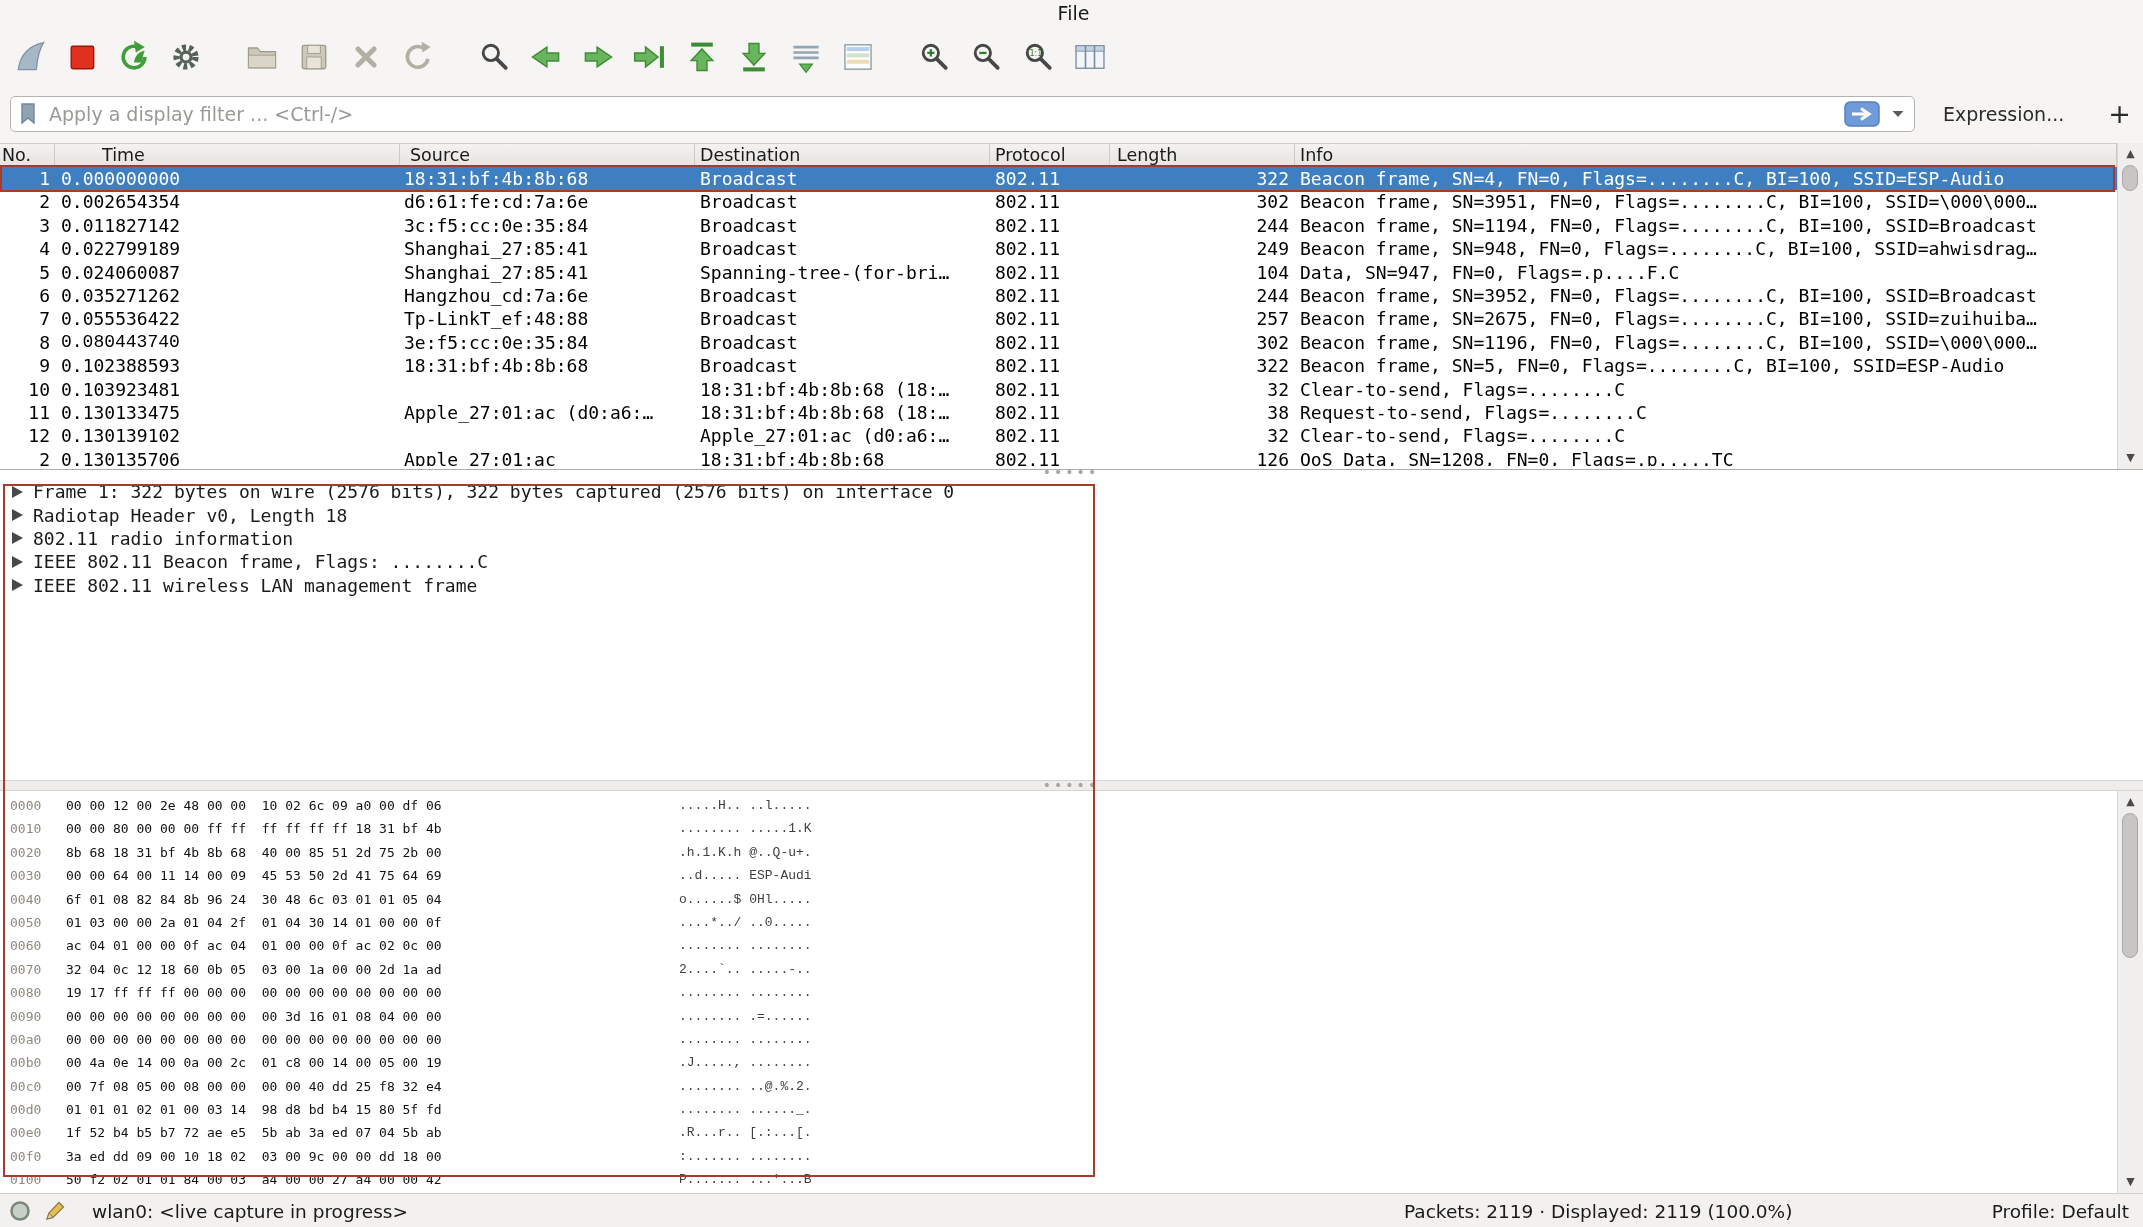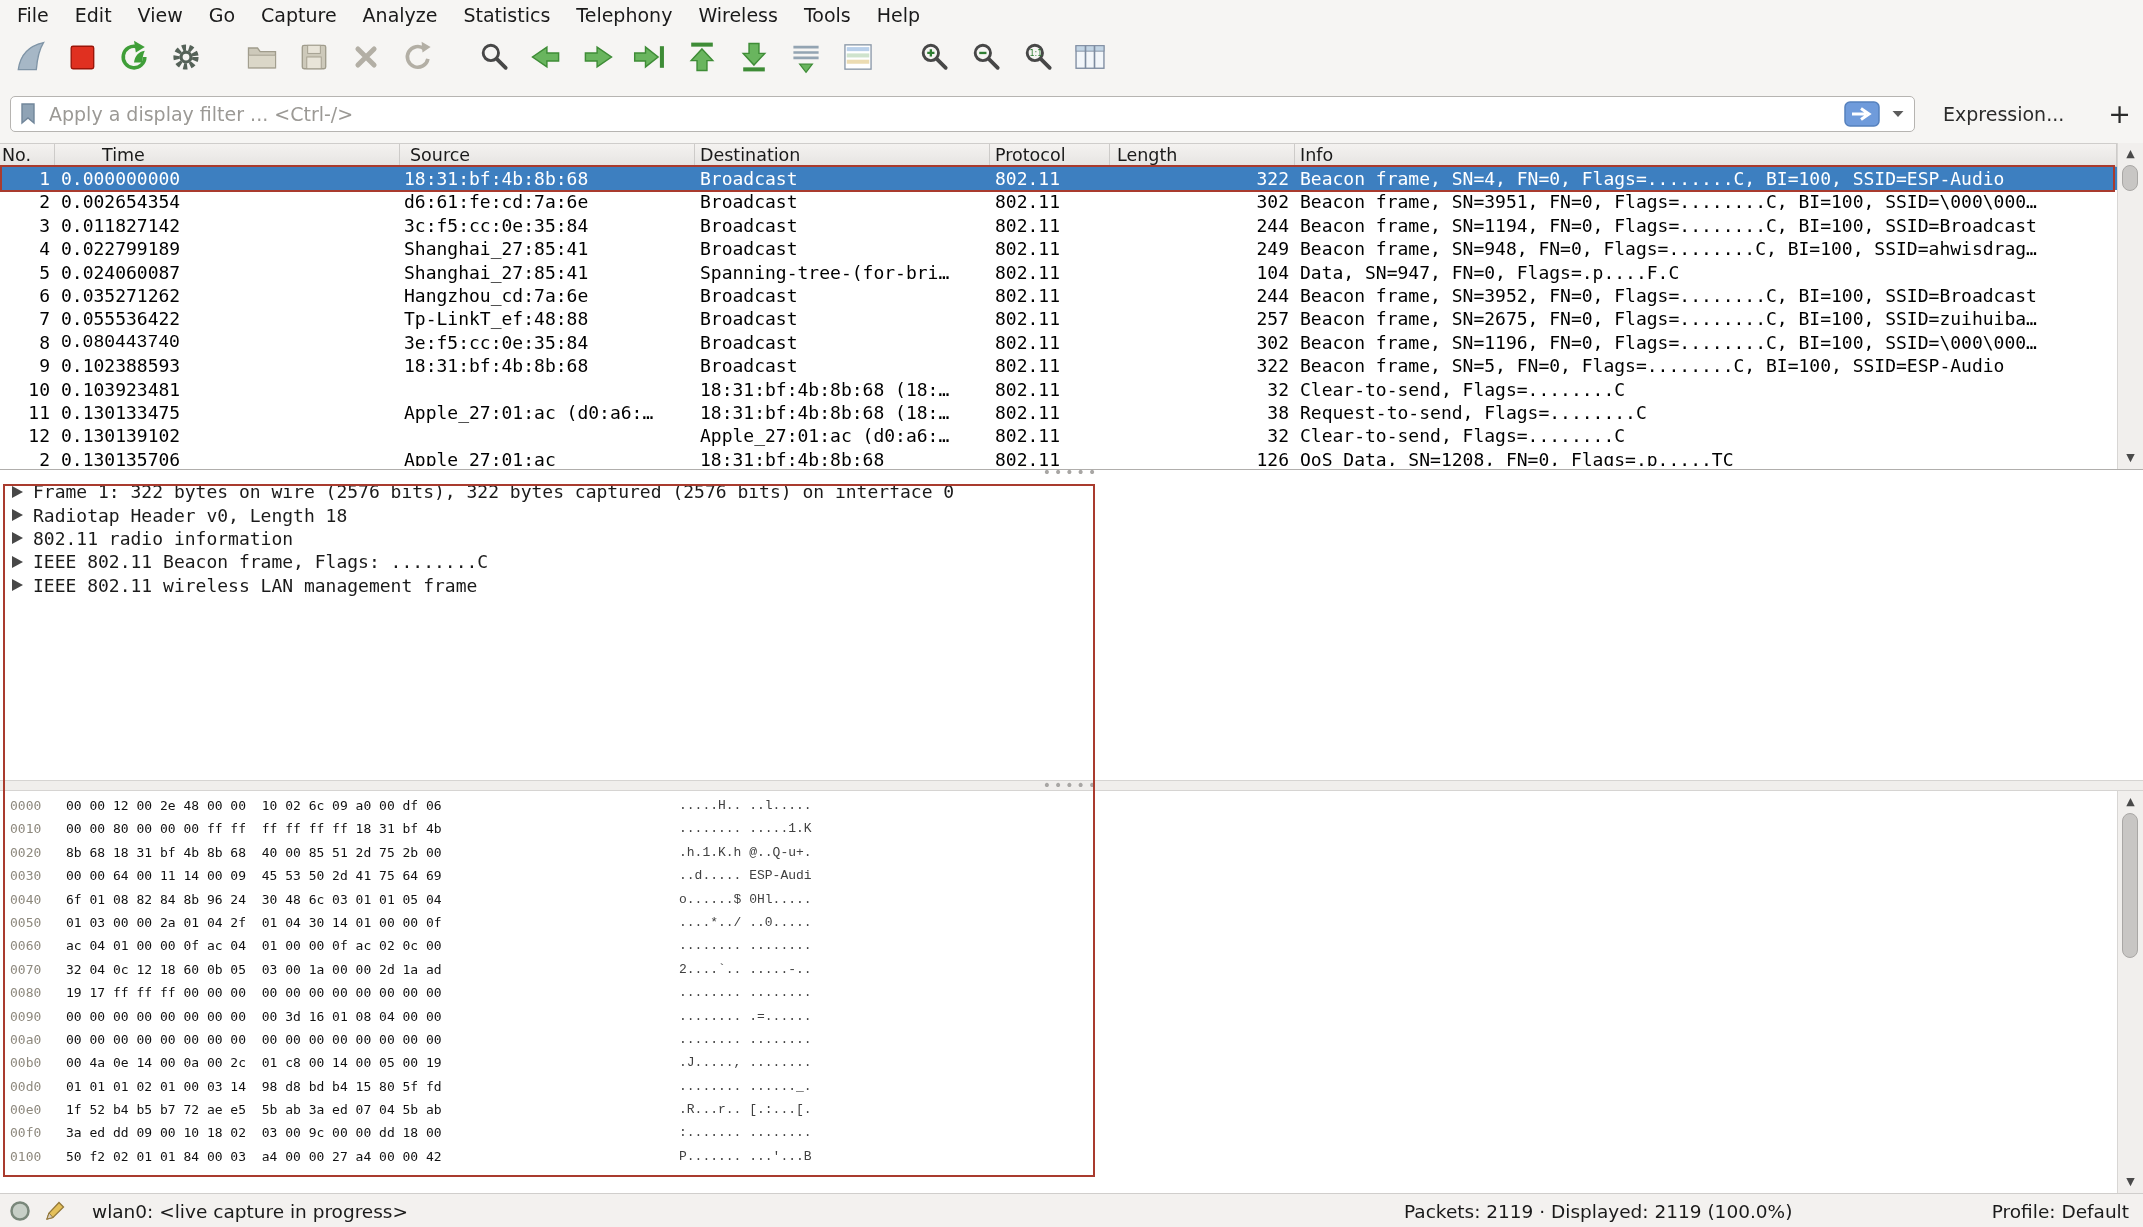--- a/index.html
+++ b/index.html
@@ -2,21 +2,21 @@
 <html><head>
 <meta charset="utf-8">
 <style>
   html,body{margin:0;padding:0;overflow:hidden;}
   body{width:2143px;height:1227px;position:relative;background:#ffffff;
        font-family:"DejaVu Sans","Liberation Sans",sans-serif;color:#1a1a1a;}
   #app{position:absolute;inset:0;}
 
   
   #menubar{position:absolute;top:0;left:0;width:2143px;height:30px;background:#f6f5f3;
-           display:flex;align-items:center;padding-left:4px;box-sizing:border-box;}
+           display:flex;align-items:center;padding-left:4px;box-sizing:border-box;flex-direction:column;}
   .menu-item{padding:2px 13px;font-size:19px;white-space:nowrap;cursor:default;}
 
   #toolbar{position:absolute;top:30px;left:0;width:2143px;height:54px;background:#f6f5f3;
            display:flex;align-items:center;padding-left:4px;box-sizing:border-box;}
   .tb-group{display:flex;align-items:center;margin-right:24px;}
   .tb-btn{width:52px;height:46px;display:flex;align-items:center;justify-content:center;}
   .tb-btn svg{width:36px;height:36px;}
 
   #filterbar{position:absolute;top:84px;left:0;width:2143px;height:59px;background:#f6f5f3;
              display:flex;align-items:center;padding:0 10px;box-sizing:border-box;}
@@ -484,20 +484,25 @@
           <span class="hx-off">00a0</span>
           <span class="hx-hex">00 00 00 00 00 00 00 00  00 00 00 00 00 00 00 00</span>
           <span class="hx-ascii">........ ........</span>
         </div>
         <div class="hex-row">
           <span class="hx-off">00b0</span>
           <span class="hx-hex">00 4a 0e 14 00 0a 00 2c  01 c8 00 14 00 05 00 19</span>
           <span class="hx-ascii">.J....., ........</span>
         </div>
         <div class="hex-row">
+          <span class="hx-off">00c0</span>
+          <span class="hx-hex">00 7f 08 05 00 08 00 00  00 00 40 dd 25 f8 32 e4</span>
+          <span class="hx-ascii">........ ..@.%.2.</span>
+        </div>
+        <div class="hex-row">
           <span class="hx-off">00d0</span>
           <span class="hx-hex">01 01 01 02 01 00 03 14  98 d8 bd b4 15 80 5f fd</span>
           <span class="hx-ascii">........ ......_.</span>
         </div>
         <div class="hex-row">
           <span class="hx-off">00e0</span>
           <span class="hx-hex">1f 52 b4 b5 b7 72 ae e5  5b ab 3a ed 07 04 5b ab</span>
           <span class="hx-ascii">.R...r.. [.:...[.</span>
         </div>
         <div class="hex-row">

